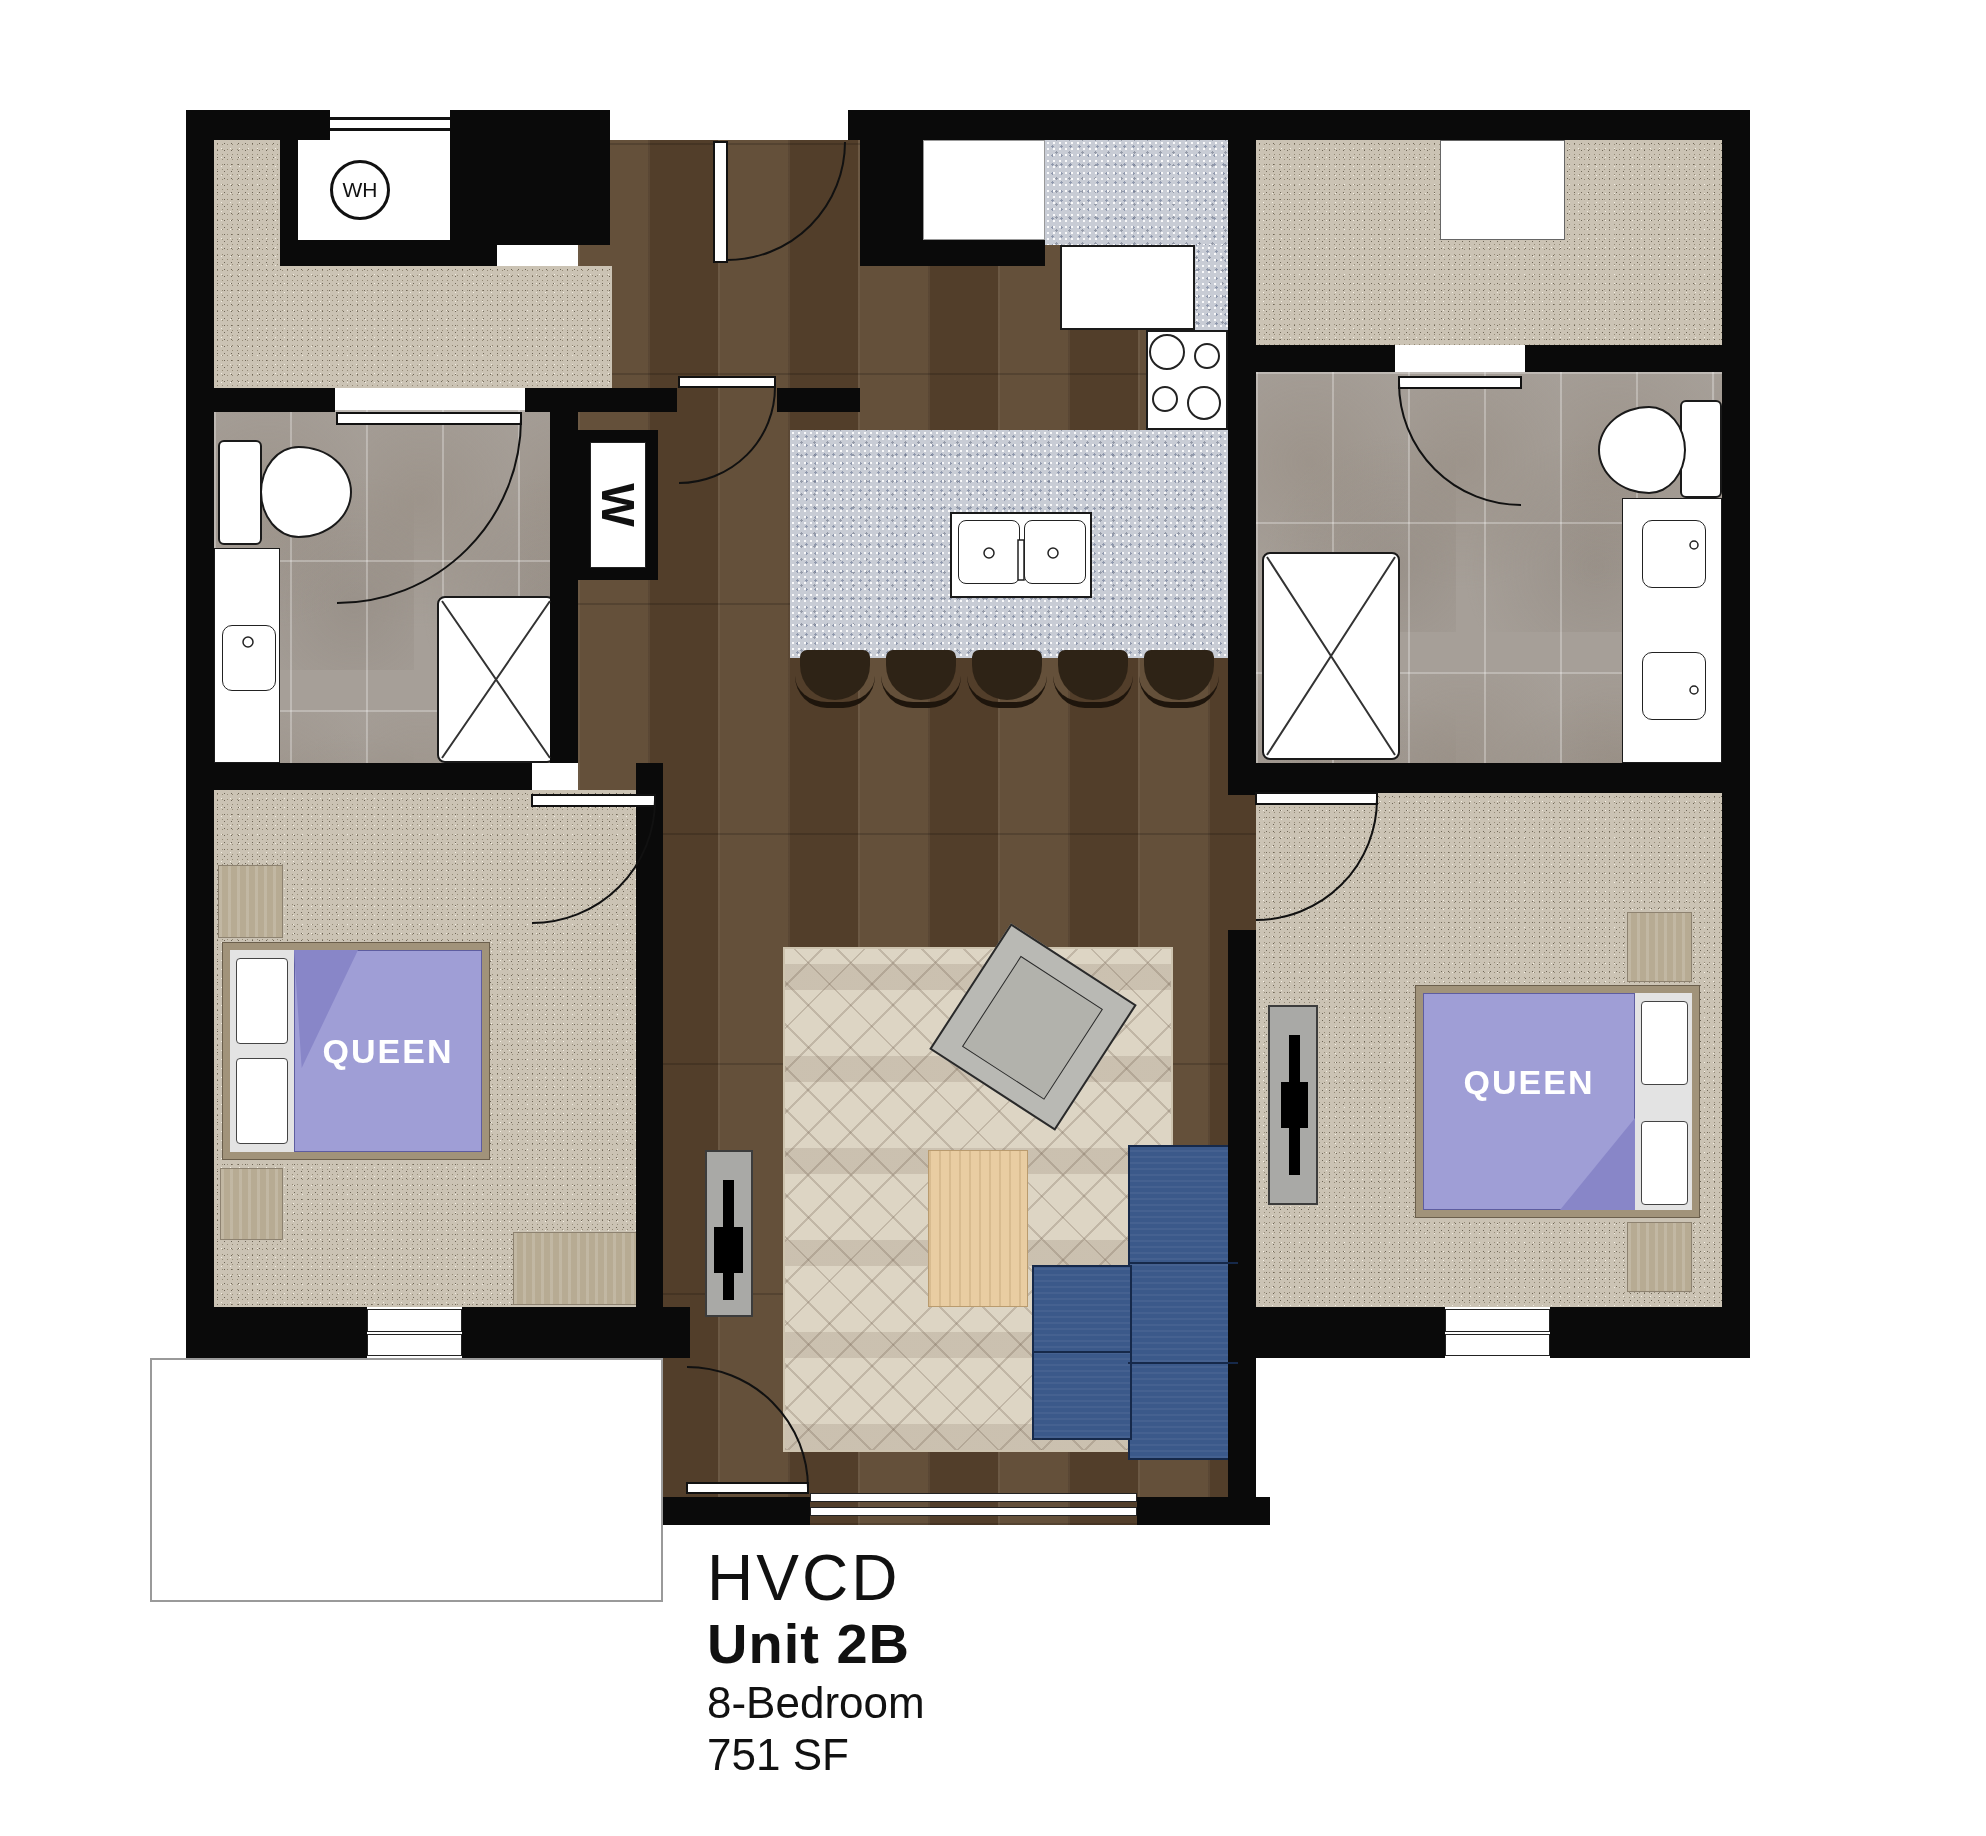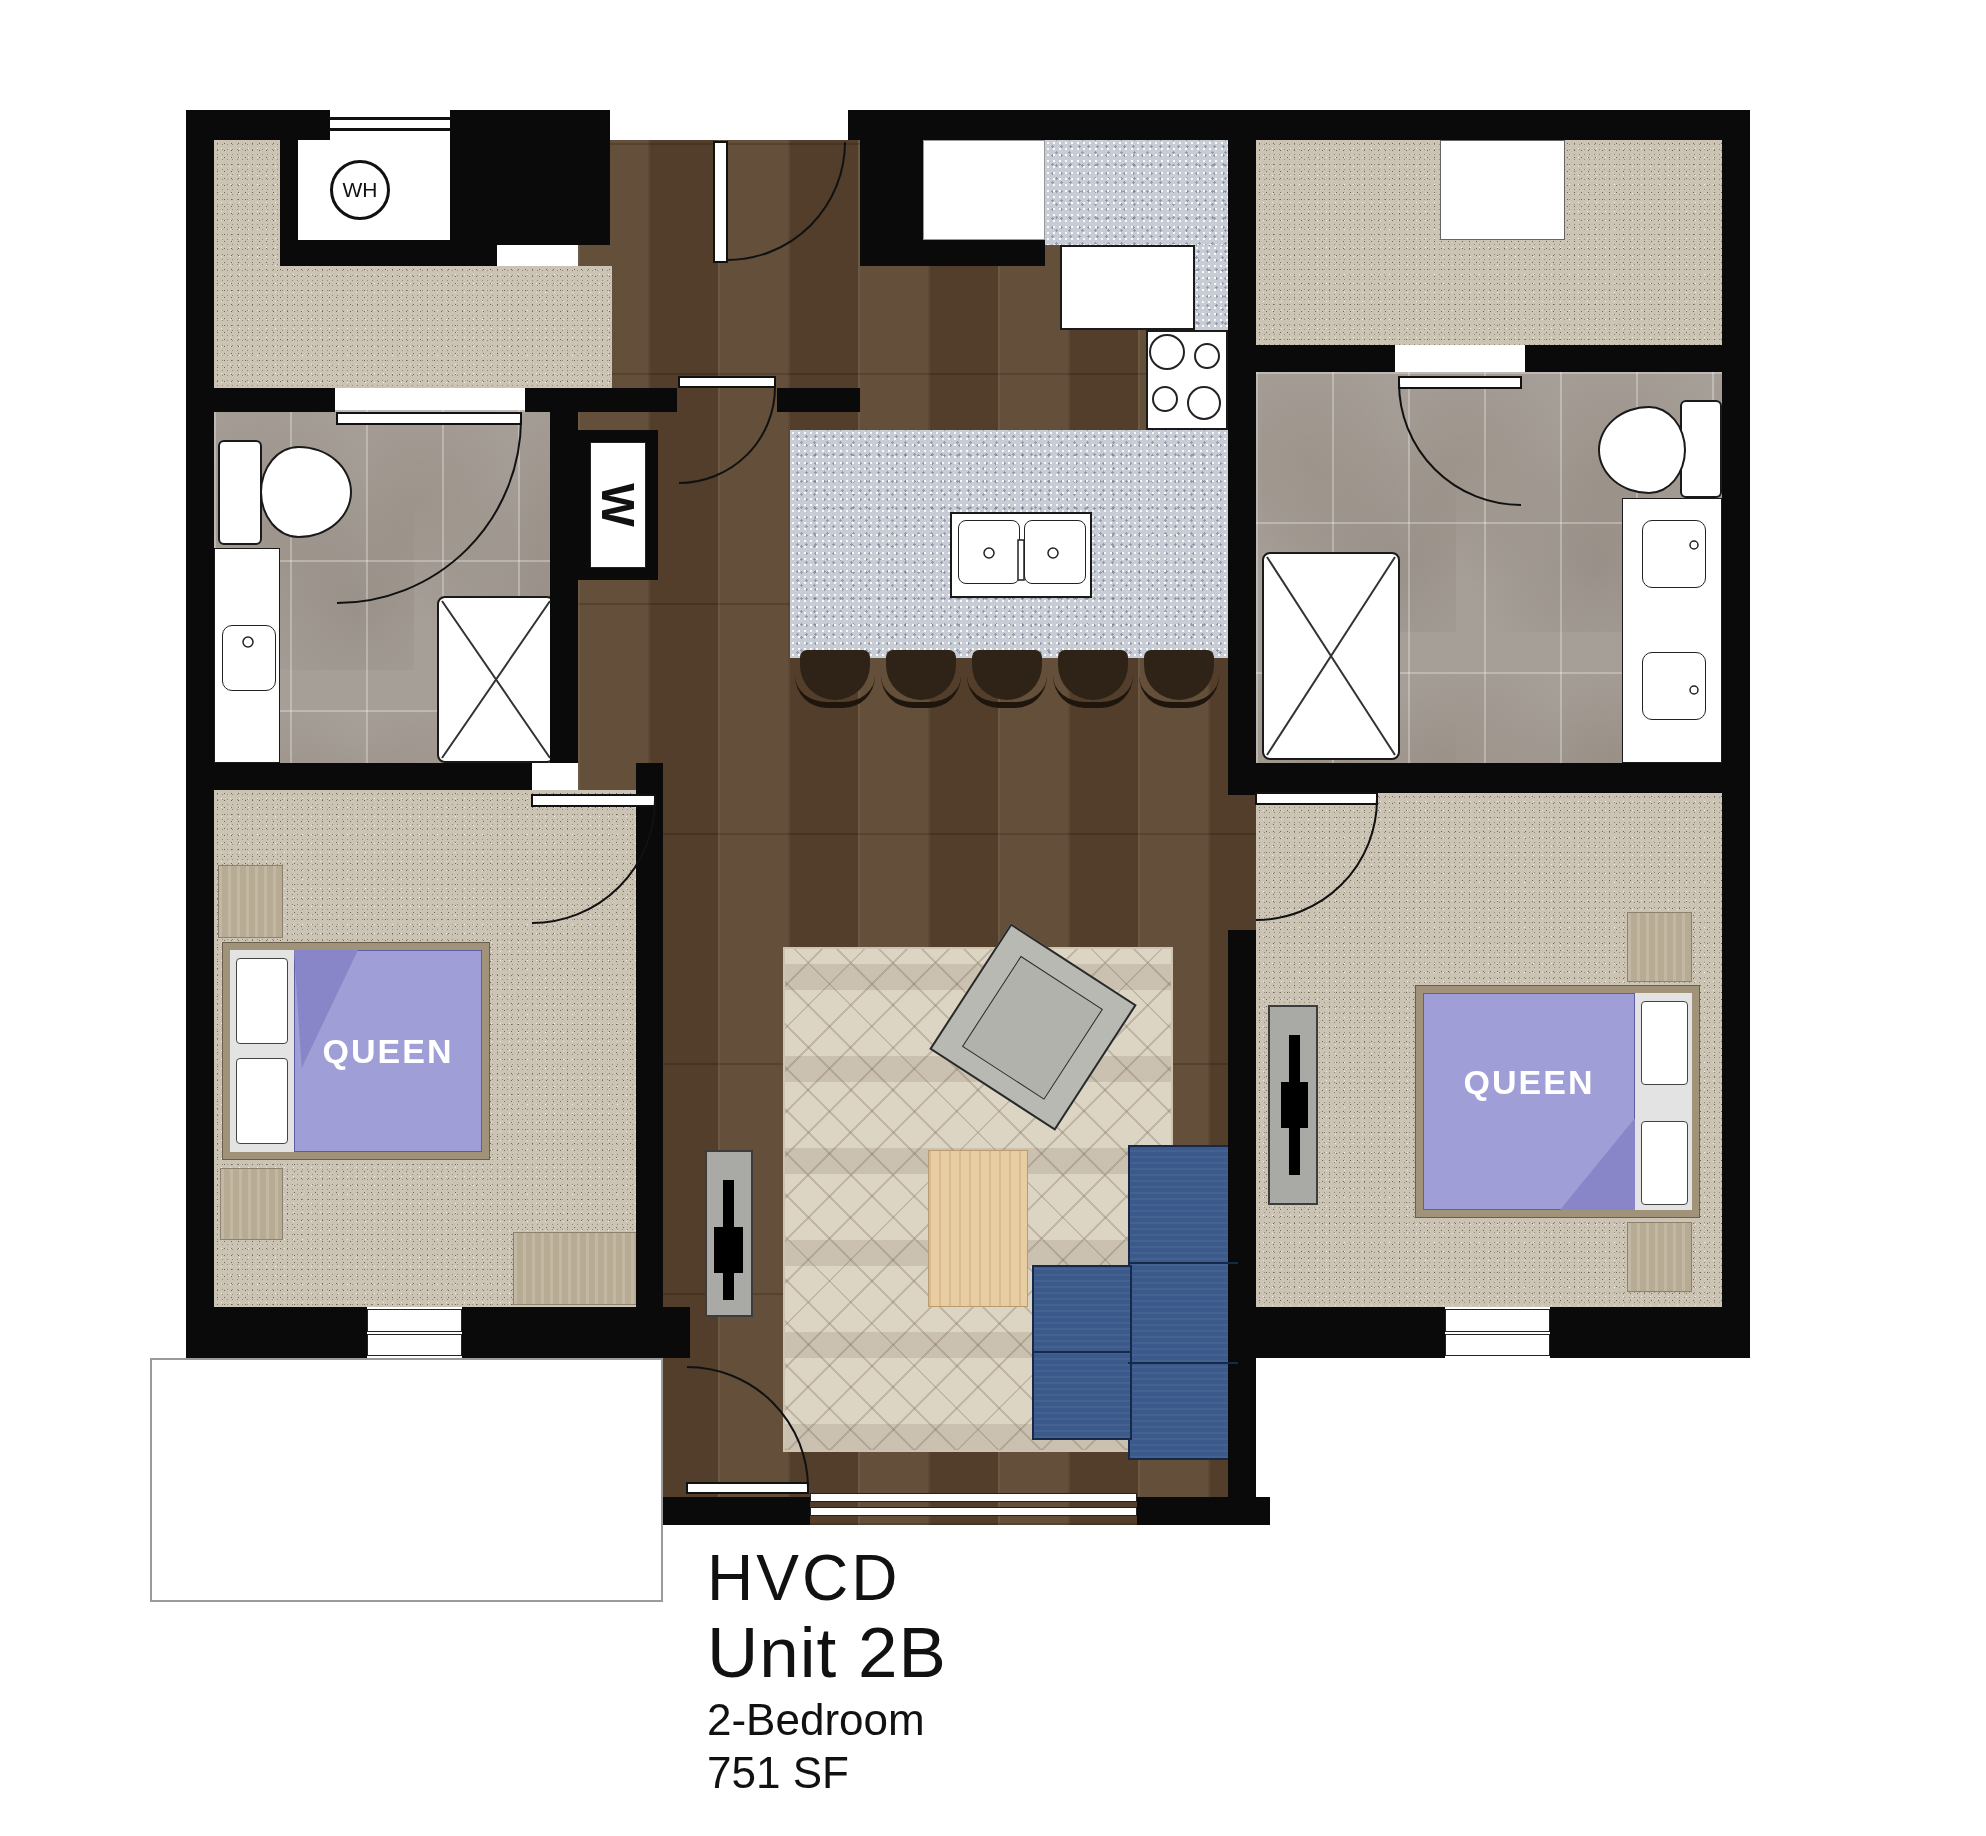--- a/index.html
+++ b/index.html
@@ -220,18 +220,18 @@
 
   <div class="abs" style="left:330px;top:160px;width:60px;height:60px;border:3px solid #111;border-radius:50%;box-sizing:border-box;display:flex;align-items:center;justify-content:center;">
     <span style="font-size:21px;color:#111;">WH</span>
   </div>
   <div class="abs" style="left:590px;top:442px;width:56px;height:126px;display:flex;align-items:center;justify-content:center;">
     <span style="font-size:46px;font-weight:bold;color:#111;transform:rotate(90deg);">W</span>
   </div>
 
   <div class="abs titleblock" style="left:707px;top:1545px;width:600px;">
     <div style="font-size:64px;letter-spacing:3px;line-height:1.05;">HVCD</div>
-    <div style="font-size:71px;font-weight:normal;letter-spacing:1px;line-height:1.15;">Unit 2B</div>
-    <div style="font-size:44px;line-height:1.2;">2-Bedroom</div>
+    <div style="font-size:56px;font-weight:bold;letter-spacing:1px;line-height:1.15;">Unit 2B</div>
+    <div style="font-size:44px;line-height:1.2;">8-Bedroom</div>
     <div style="font-size:44px;line-height:1.2;">751 SF</div>
   </div>
 
 </div>
 
 </body></html>

